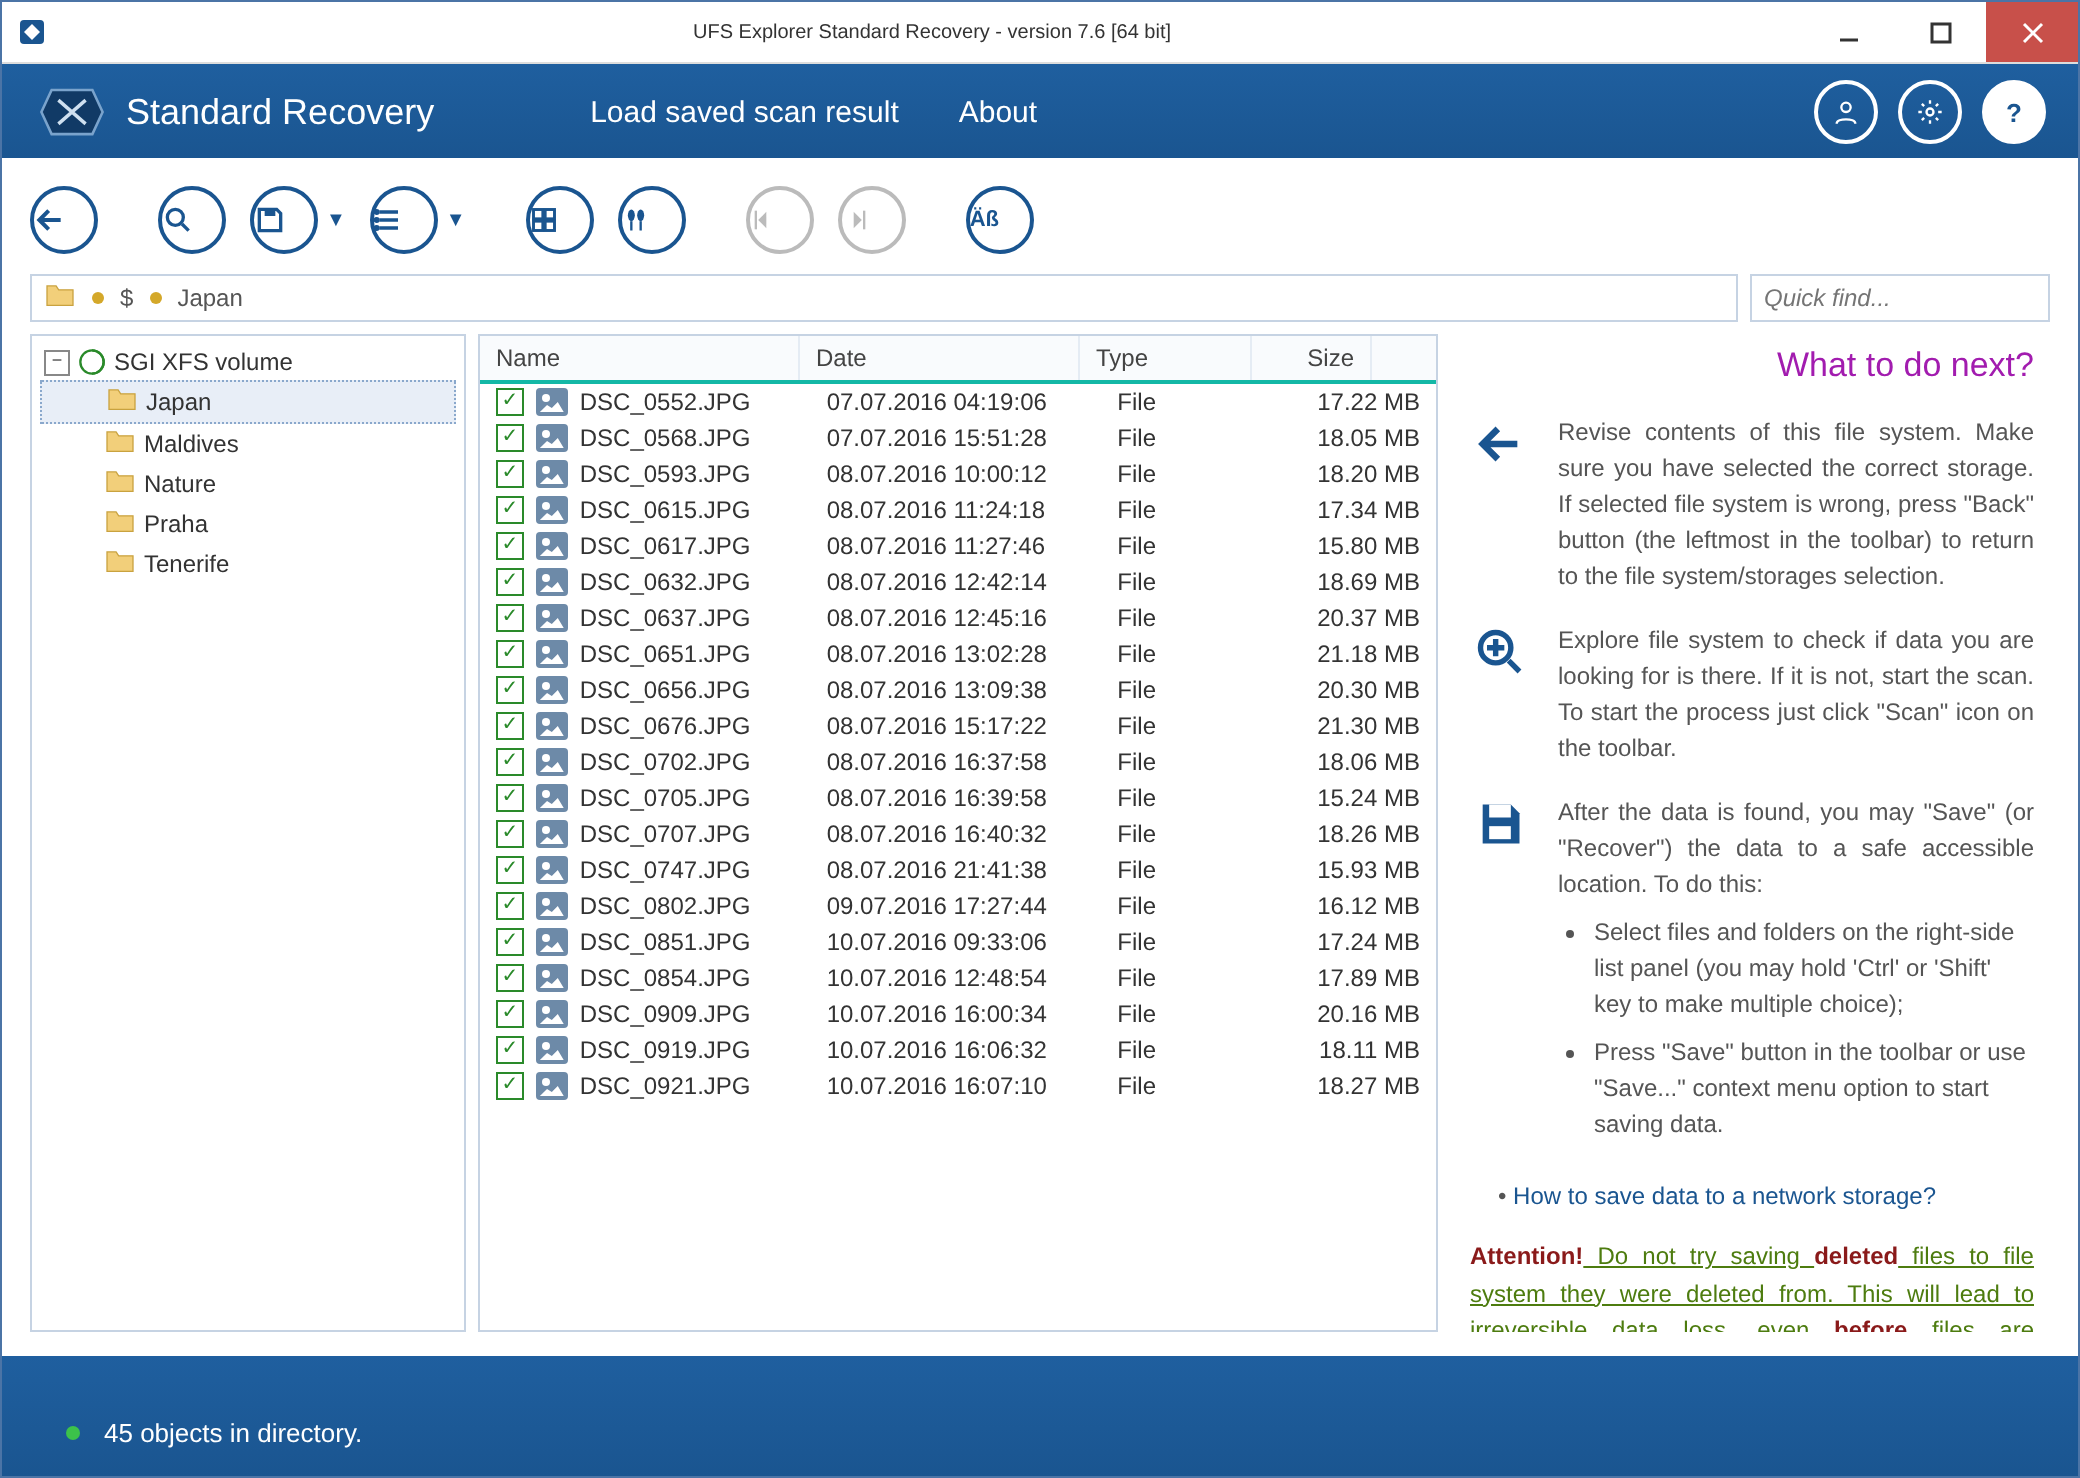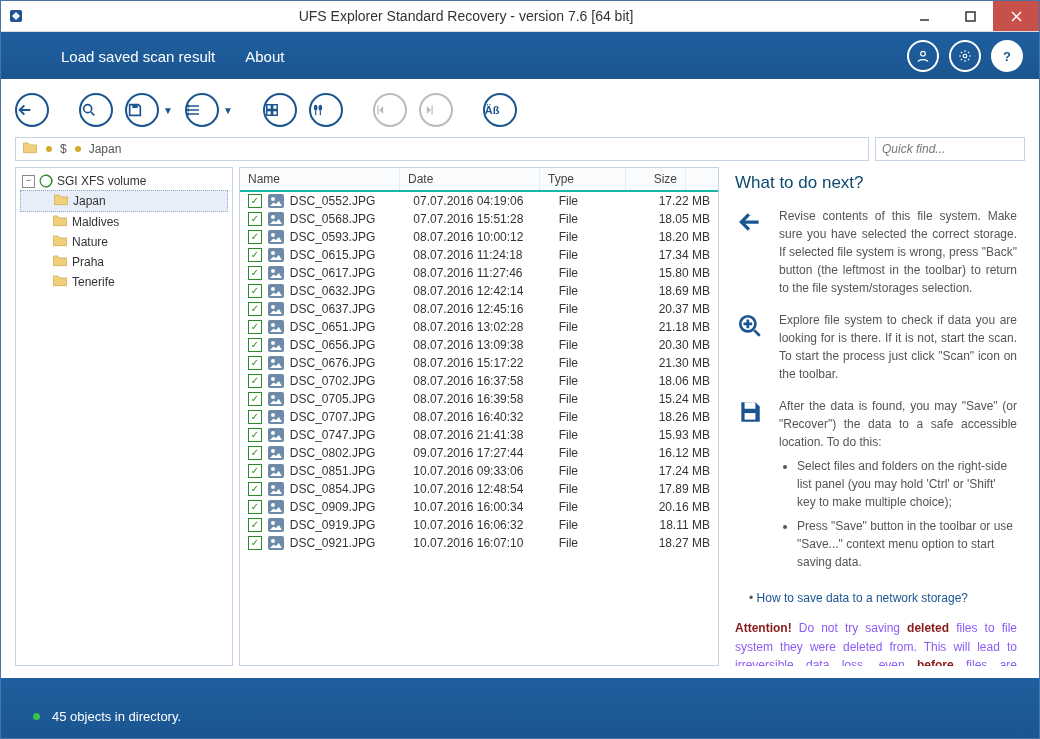--- a/index.html
+++ b/index.html
@@ -1,21 +1,21 @@
 <!DOCTYPE html>
 <html><head>
 <meta charset="utf-8">
 <style>
   html, body { margin: 0; padding: 0; font-family: "Segoe UI", Tahoma, sans-serif; font-size: 13px; color: #333; }
   #app { width: 1040px; height: 739px; background: #fff; border: 1px solid #4b74a6; box-sizing: border-box; position: relative; overflow: hidden; }
 
   
   .titlebar { height: 30px; display: flex; align-items: center; background: #fff; border-bottom: 1px solid #ddd; }
   .titlebar .icon-slot { width: 30px; display: flex; justify-content: center; align-items: center; }
-  .titlebar .title { flex: 1; text-align: center; font-size: 14px; color: #333; }
+  .titlebar .title { flex: 1; text-align: center; font-size: 10px; color: #333; }
   .titlebar .winbtn { width: 46px; height: 30px; display: flex; justify-content: center; align-items: center; }
   .titlebar .winbtn.close { background: #c8504a; color: #fff; }
   .titlebar .winbtn svg { display: block; }
 
   
   .ribbon { height: 48px; background: linear-gradient(#1f5f9f, #1a5590); display: flex; align-items: center; color: #fff; }
   .ribbon .brand { display: flex; align-items: center; gap: 10px; padding: 0 18px; font-size: 18px; }
   .ribbon .brand-icon { width: 34px; height: 30px; }
   .ribbon .menu { display: flex; gap: 30px; margin-left: 60px; font-size: 15px; }
   .ribbon .menu span { cursor: pointer; }
@@ -60,29 +60,29 @@
   .row .chk { width: 12px; height: 12px; border: 1px solid #2a8a2a; display: inline-flex; justify-content: center; align-items: center; color: #2a8a2a; font-size: 10px; line-height: 10px; }
   .row .img-ico { width: 16px; height: 14px; background: #6d8aa8; border-radius: 2px; position: relative; }
   .row .img-ico::before { content: ""; position: absolute; top: 3px; left: 3px; width: 4px; height: 4px; border-radius: 50%; background: #fff; }
   .row .img-ico::after { content: ""; position: absolute; bottom: 2px; left: 2px; right: 2px; height: 5px; background: #fff; clip-path: polygon(0 100%, 30% 30%, 50% 60%, 75% 0, 100% 100%); }
   .row .c-name { width: 118px; }
   .row .c-date { width: 140px; }
   .row .c-type { width: 86px; }
   .row .c-size { width: 60px; text-align: right; }
 
   .help-pane { width: 300px; padding: 0 8px 0 10px; box-sizing: border-box; overflow: auto; font-size: 12px; color: #555; }
-  .help-pane h3 { color: #0c4a6e; font-weight: normal; font-size: 17px; margin: 6px 0 14px 0; }
+  .help-pane h3 { color: #a21caf; font-weight: normal; font-size: 17px; margin: 6px 0 14px 0; text-align: right; }
   .help-row { display: flex; gap: 14px; margin-bottom: 14px; }
   .help-row .hicon { width: 30px; flex-shrink: 0; color: #1a5590; display: flex; justify-content: center; padding-top: 2px; }
   .help-row .htxt { flex: 1; text-align: justify; line-height: 1.5; }
   .help-pane ul { margin: 6px 0 0 0; padding-left: 18px; }
   .help-pane li { text-align: left; margin-bottom: 6px; }
   .help-pane a { color: #1a5590; text-decoration: none; }
   .help-pane .attn { line-height: 1.55; text-align: justify; }
-  .help-pane .attn .red { color: #8b5cf6; }
+  .help-pane .attn .red { color: #4d7c0f; text-decoration: underline; }
   .help-pane .attn b { color: #8a1a1a; margin-top: 16px; }
 
   
   .statusbar { position: absolute; left: 0; right: 0; bottom: 0; height: 60px; background: linear-gradient(#1f5f9f, #1a5590); display: flex; align-items: flex-end; color: #fff; padding: 0 20px 14px 32px; box-sizing: border-box; font-size: 13px; }
   .statusbar .dot { width: 7px; height: 7px; border-radius: 50%; background: #3cc24a; margin-right: 12px; align-self: flex-end; margin-bottom: 4px; }
 </style>
 </head>
 <body>
 
 <div id="app">
@@ -107,20 +107,27 @@
       </div>
     <div class="winbtn close">
         <svg width="11" height="11">
           <line x1="1" y1="1" x2="10" y2="10" stroke="#fff" stroke-width="1.5"></line>
           <line x1="10" y1="1" x2="1" y2="10" stroke="#fff" stroke-width="1.5"></line>
         </svg>
       </div>
   </div>
 
   <div class="ribbon">
+    <div class="brand">
+      <svg class="brand-icon" viewBox="0 0 40 34">
+          <polygon points="8,4 32,4 38,17 32,30 8,30 2,17" fill="#113a66" stroke="#7aa3cc" stroke-width="1.5"></polygon>
+          <path d="M12 10 L28 24 M28 10 L12 24" stroke="#cfe0f0" stroke-width="2"></path>
+        </svg>
+      <span>Standard Recovery</span>
+    </div>
     <div class="menu">
       <span>Load saved scan result</span>
       <span>About</span>
     </div>
     <div class="right-icons">
       <div class="circle-btn">
           <svg width="14" height="14" viewBox="0 0 24 24" fill="none" stroke="#fff" stroke-width="2">
             <circle cx="12" cy="8" r="4"></circle>
             <path d="M4 22c0-5 16-5 16 0"></path>
           </svg>

